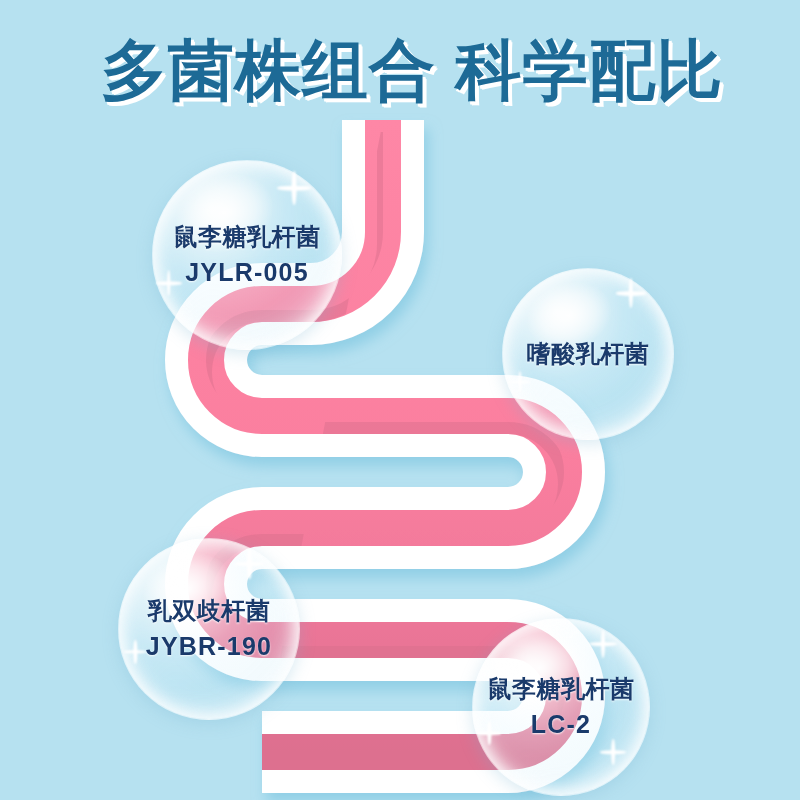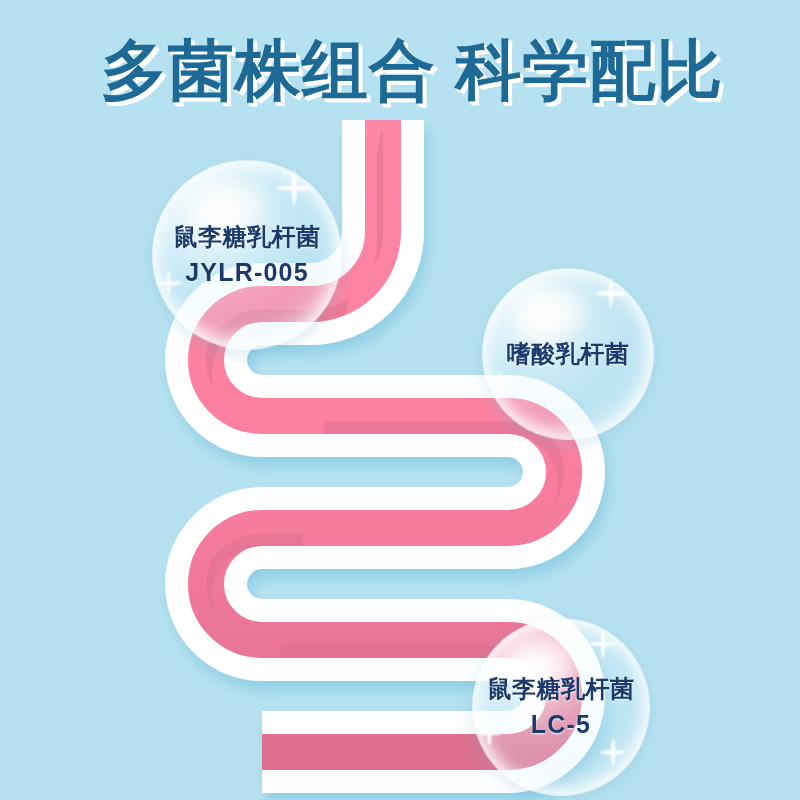--- a/index.html
+++ b/index.html
@@ -119,21 +119,21 @@
     text-shadow: 0 1px 2px rgba(255,255,255,0.85);
     user-select: none;
   }
   .bubble-name { font-size: 24px; letter-spacing: 0.5px; }
   .bubble-code { font-size: 25px; letter-spacing: 1.2px; margin-top: 4px; }
 
   
   #bubble-1 { left: 152px; top: 160px; width: 190px; height: 190px; }
   #bubble-1 .bubble-sheen { left: 12%; top: 8%; width: 52%; height: 40%; transform: rotate(-18deg); }
   
-  #bubble-2 { left: 482px; top: 268px; width: 172px; height: 172px; }
+  #bubble-2 { left: 502px; top: 268px; width: 172px; height: 172px; }
   #bubble-2 .bubble-sheen { left: 14%; top: 9%; width: 50%; height: 38%; transform: rotate(-16deg); }
   
   #bubble-3 { left: 118px; top: 538px; width: 182px; height: 182px; }
   #bubble-3 .bubble-sheen { left: 13%; top: 9%; width: 50%; height: 38%; transform: rotate(-17deg); }
   
   #bubble-4 { left: 472px; top: 618px; width: 178px; height: 178px; }
   #bubble-4 .bubble-sheen { left: 13%; top: 9%; width: 50%; height: 38%; transform: rotate(-17deg); }
 
   #bubble-2 .bubble-name, #bubble-3 .bubble-name, #bubble-4 .bubble-name { font-size: 24px; }
   #bubble-2 .bubble-code, #bubble-3 .bubble-code, #bubble-4 .bubble-code { font-size: 25px; }
@@ -206,26 +206,36 @@
   <div class="bubble" id="bubble-2">
     <span class="bubble-skin"></span>
     <span class="bubble-sheen"></span>
     <span class="spark" style="left:66%; top:6%; width:30px; height:30px;"></span>
     <span class="spark" style="left:4%; top:60%; width:22px; height:22px;"></span>
     <div class="bubble-text">
       <div class="bubble-name">嗜酸乳杆菌</div>
     </div>
   </div>
 
+  <div class="bubble" id="bubble-3">
+    <span class="bubble-skin"></span>
+    <span class="bubble-sheen"></span>
+    <span class="spark" style="left:64%; top:6%; width:30px; height:30px;"></span>
+    <span class="spark" style="left:3%; top:56%; width:24px; height:24px;"></span>
+    <div class="bubble-text">
+      <div class="bubble-name">乳双歧杆菌</div>
+      <div class="bubble-code">JYBR-190</div>
+    </div>
+  </div>
 
   <div class="bubble" id="bubble-4">
     <span class="bubble-skin"></span>
     <span class="bubble-sheen"></span>
     <span class="spark" style="left:66%; top:7%; width:28px; height:28px;"></span>
     <span class="spark" style="left:3%; top:58%; width:24px; height:24px;"></span>
     <span class="spark" style="left:72%; top:68%; width:26px; height:26px;"></span>
     <div class="bubble-text">
       <div class="bubble-name">鼠李糖乳杆菌</div>
-      <div class="bubble-code">LC-5</div>
+      <div class="bubble-code">LC-2</div>
     </div>
   </div>
 
 </div>
 
 </body></html>

